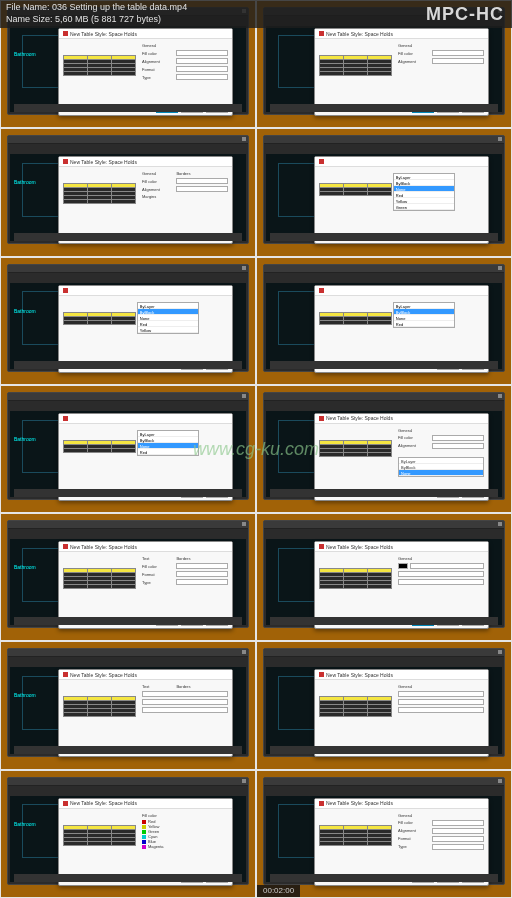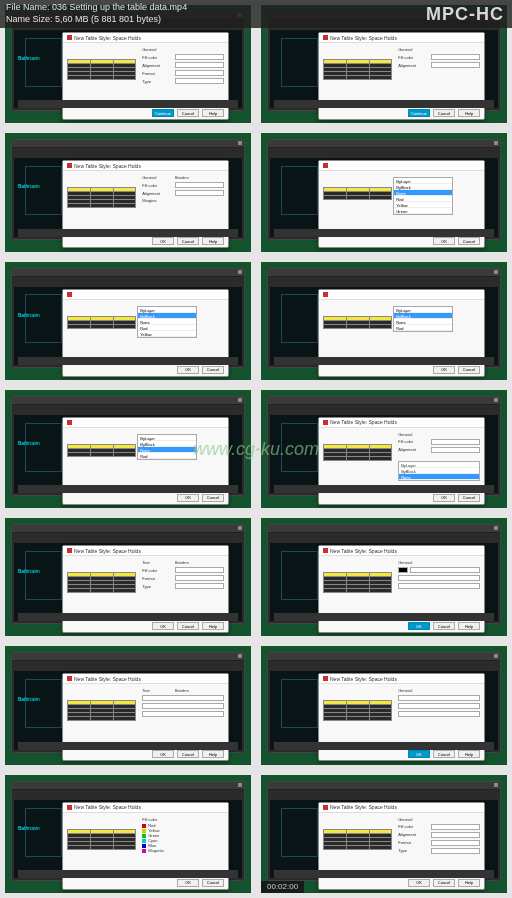--- a/index.html
+++ b/index.html
@@ -4,21 +4,21 @@
   <style>
     * { margin: 0; padding: 0; box-sizing: border-box; }
     body { width: 512px; height: 898px; background: #000; font-family: Arial, sans-serif; overflow: hidden; position: relative; }
     
     .top-bar { position: absolute; top: 0; left: 0; right: 0; height: 28px; background: rgba(30,30,30,0.8); color: #e0e0e0; font-size: 9px; padding: 2px 6px; z-index: 10; }
     .top-bar .line { line-height: 1.3; }
     .app-name { position: absolute; top: 4px; right: 8px; font-size: 18px; font-weight: bold; color: #d8d8d8; letter-spacing: 1px; }
     
     .grid { position: absolute; top: 0; left: 0; width: 512px; display: grid; grid-template-columns: 1fr 1fr; grid-template-rows: repeat(7, 128.3px); gap: 0; }
     
-    .thumb { position: relative; background: #14532d; border: 5px solid #e5e5e5; overflow: hidden; }
+    .thumb { position: relative; background: #a16207; border: 1px solid #e5e5e5; overflow: hidden; }
     .thumb-window { position: absolute; top: 6px; left: 6px; right: 6px; bottom: 12px; background: #2b2b2b; border: 1px solid #444; border-radius: 2px; }
     .thumb-title { position: absolute; top: 0; left: 0; right: 0; height: 8px; background: #3a3a3a; border-bottom: 1px solid #222; }
     .thumb-close { position: absolute; top: 1px; right: 2px; width: 4px; height: 4px; background: #888; }
     .thumb-canvas { position: absolute; top: 18px; left: 2px; right: 2px; bottom: 2px; background: #0a1518; }
     .thumb-canvas::before { content: ''; position: absolute; top: 10%; left: 5%; width: 15%; height: 60%; border: 1px solid #1a4a5c; }
     .thumb-canvas::after { content: ''; position: absolute; top: 20%; right: 8%; width: 8px; height: 8px; border: 1px solid #1a4a5c; border-radius: 50%; }
     .cyan-text { position: absolute; top: 25px; left: 4px; color: #0ff; font-size: 5px; }
     
     .dialog { position: absolute; top: 20px; left: 50px; right: 15px; height: 88px; background: #f8f8f8; border: 1px solid #888; border-radius: 2px; box-shadow: 0 2px 4px rgba(0,0,0,0.4); }
     .dialog-title { height: 10px; background: #fff; border-bottom: 1px solid #ddd; font-size: 5px; padding: 1px 4px; color: #333; display: flex; align-items: center; gap: 2px; }
@@ -53,21 +53,21 @@
     
     .color-swatch-list { display: flex; flex-direction: column; gap: 1px; }
     .cs { height: 4px; display: flex; align-items: center; }
     .cs-box { width: 4px; height: 4px; margin-right: 2px; }
   </style>
 </head>
 <body>
 
 <div class="top-bar">
   <div class="line"><span>File Name:</span> <span>036 Setting up the table data.mp4</span></div>
-  <div class="line"><span>Name Size:</span> <span>5,60 MB (5 881 801 bytes)</span></div>
+  <div class="line"><span>Name Size:</span> <span>5,60 MB (5 881 727 bytes)</span></div>
   <div class="app-name">MPC-HC</div>
 </div>
 
 <div class="grid">
 
   <div class="thumb">
     <div class="thumb-window">
         <div class="thumb-title"><span class="dialog-icon"></span><div class="thumb-close"></div></div>
       <div class="thumb-canvas">
           <span class="cyan-text">Bathroom</span>

